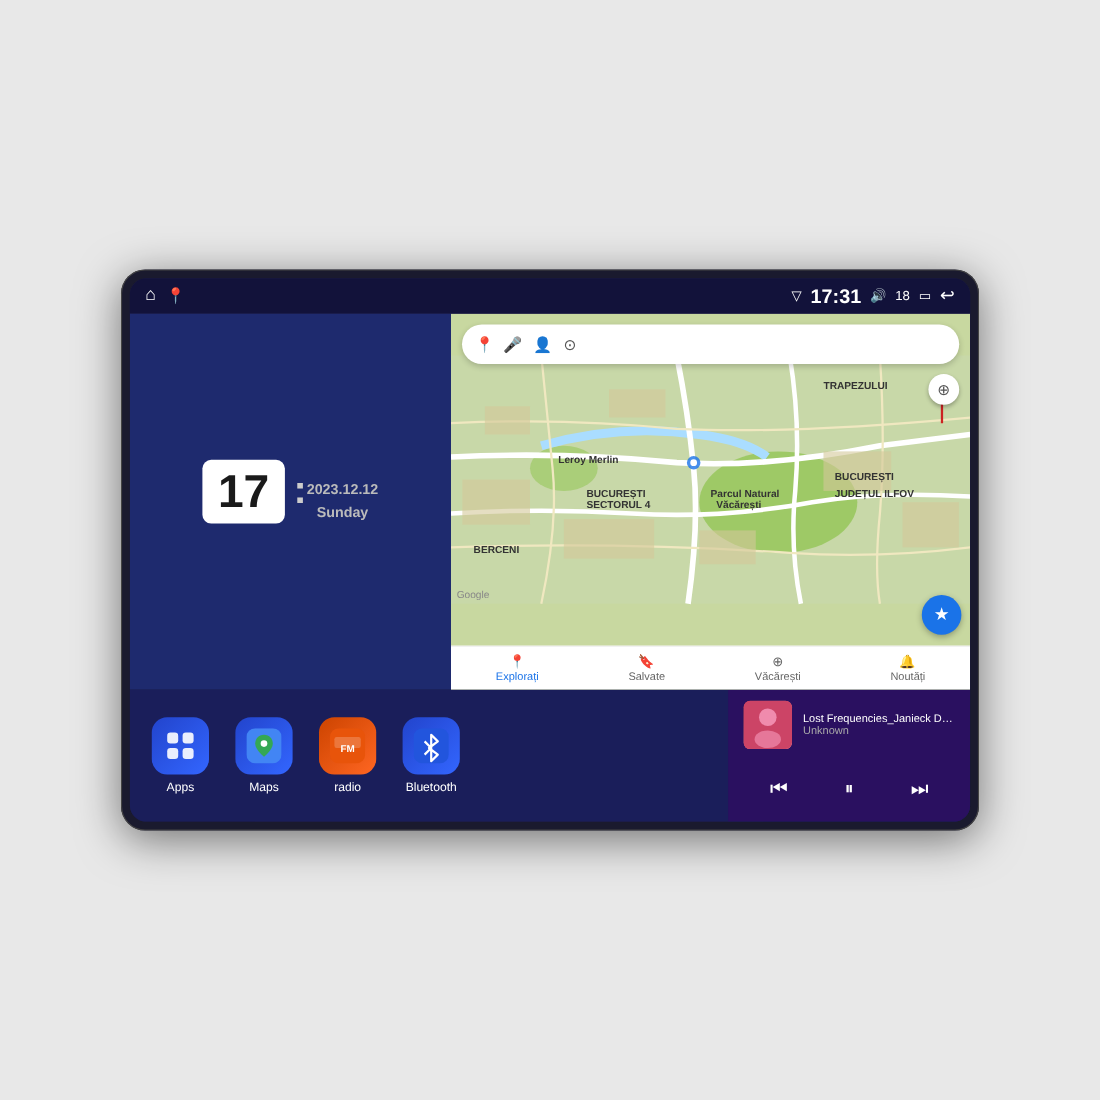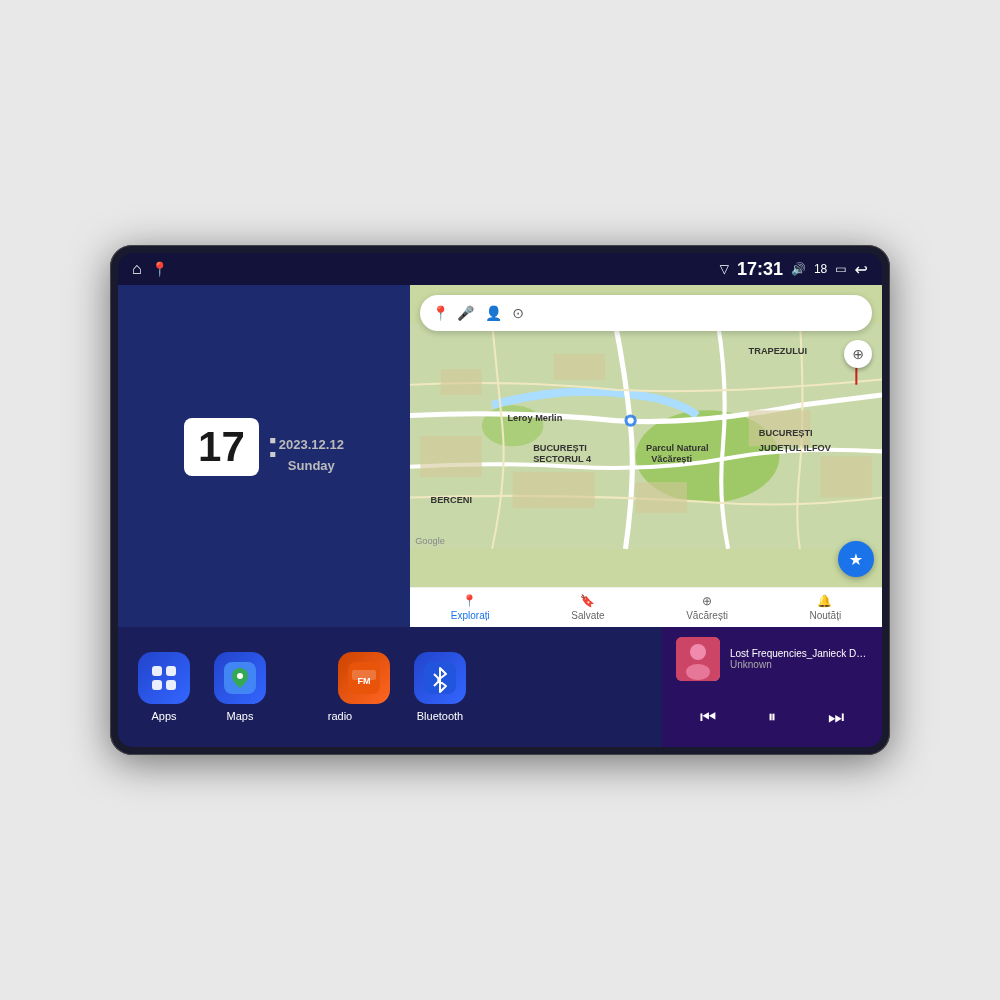--- a/index.html
+++ b/index.html
@@ -227,21 +227,21 @@
     }
 
     .app-label {
       color: #fff;
       font-size: 11px;
     }
 
     
     .icon-apps { background: linear-gradient(135deg, #2244cc, #3366ff); }
     .icon-maps { background: linear-gradient(135deg, #2244cc, #3366ff); }
-    .icon-radio { background: linear-gradient(135deg, #cc4400, #ff6622); margin-left: 48px; }
+    .icon-radio { background: linear-gradient(135deg, #cc4400, #ff6622); }
     .icon-bluetooth { background: linear-gradient(135deg, #2244cc, #3366ff); }
     .icon-carlink { background: linear-gradient(135deg, #2244cc, #3366ff); }
 
     
     .music-panel {
       width: 220px;
       background: #2a1060;
       display: flex;
       flex-direction: column;
       padding: 10px 14px;

